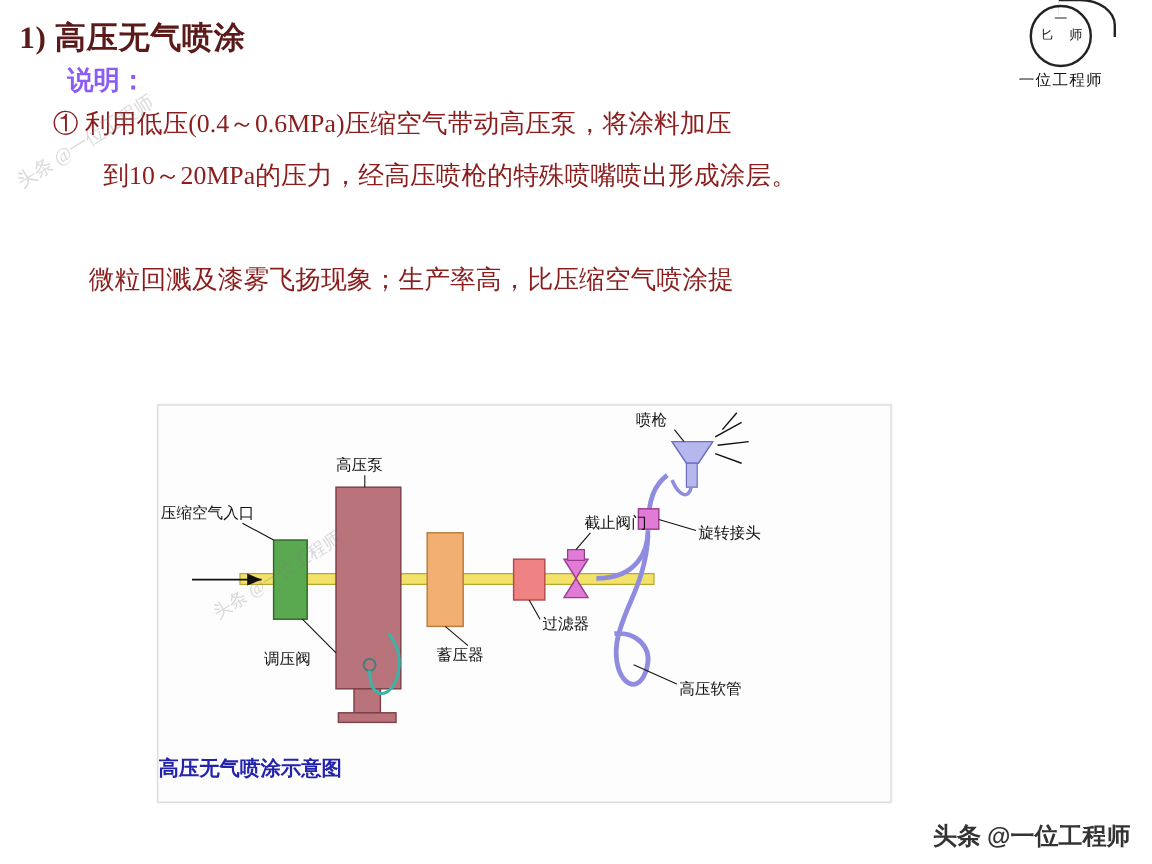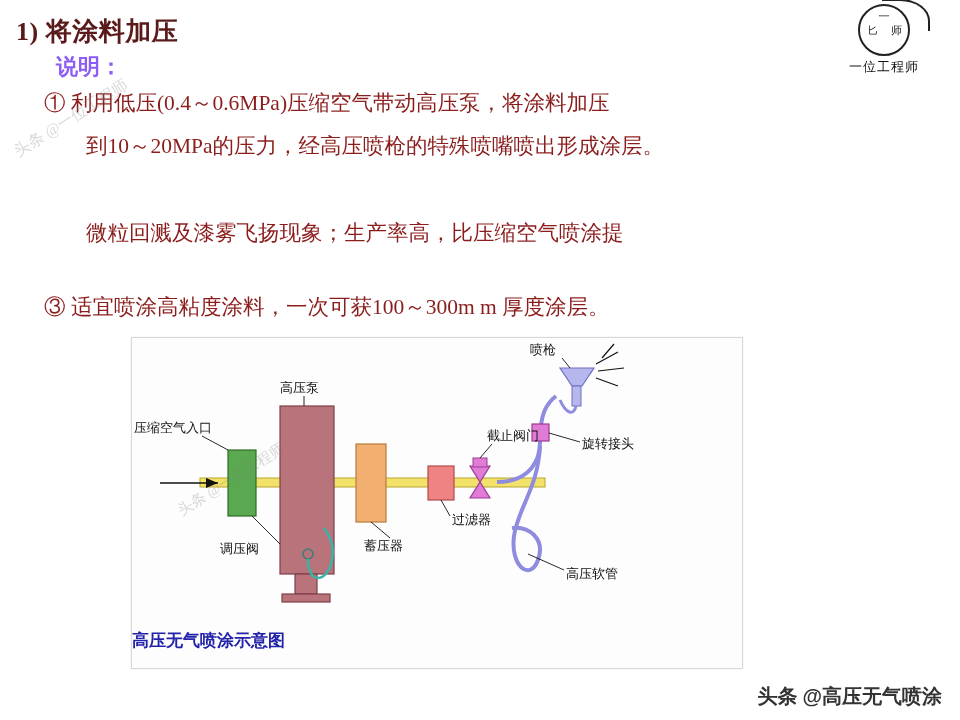--- a/index.html
+++ b/index.html
@@ -93,21 +93,21 @@
   .para {
     position: absolute;
     color: #8b1d1d;
     font-size: 21.5px;
     line-height: 30px;
     white-space: nowrap;
   }
   .p1 { top: 88px; left: 44px; }
   .p1b { top: 131px; left: 86px; }
   .p2 { top: 175px; left: 44px; }
-  .p2b { top: 218px; left: 86px; }
+  .p2b { top: 218px; left: 74px; }
   .p2c { top: 258px; left: 86px; }
   .p3 { top: 292px; left: 44px; }
 
   
   .figure {
     position: absolute;
     left: 131px;
     top: 337px;
     width: 610px;
     height: 330px;
@@ -166,28 +166,27 @@
       <span class="ch c-top">一</span>
       <span class="ch c-left">匕</span>
       <span class="ch c-right">师</span>
       <span class="logo-arc"></span>
     </div>
     <div class="logo-text">一位工程师</div>
   </div>
 
   <div class="title-line">
     <span class="num">1)</span>
-    <span>将涂料加压</span>
+    <span>高压无气喷涂</span>
   </div>
   <div class="subtitle">说明：</div>
 
   <div class="para p1">① 利用低压(0.4～0.6MPa)压缩空气带动高压泵，将涂料加压</div>
   <div class="para p1b">到10～20MPa的压力，经高压喷枪的特殊喷嘴喷出形成涂层。</div>
   <div class="para p2b">微粒回溅及漆雾飞扬现象；生产率高，比压缩空气喷涂提</div>
-  <div class="para p3">③ 适宜喷涂高粘度涂料，一次可获100～300m m 厚度涂层。</div>
 
   <div class="figure">
     <svg width="610" height="330" viewBox="0 0 610 330">
 
       <rect x="68" y="140" width="345" height="9" fill="#f2e26a" stroke="#b9a62f" stroke-width="1"></rect>
 
       <line x1="28" y1="145" x2="86" y2="145" stroke="#111" stroke-width="1.5"></line>
       <polygon points="86,145 74,140 74,150" fill="#111"></polygon>
 
       <rect x="96" y="112" width="28" height="66" fill="#5aa84f" stroke="#2f6a28" stroke-width="1.2"></rect>
@@ -247,16 +246,16 @@
       <text class="lbl" x="434" y="240">高压软管</text>
     </svg>
     <div class="fig-caption">高压无气喷涂示意图</div>
   </div>
 
   <div class="wm wm1">头条 @一位工程师</div>
   <div class="wm wm2">头条 @一位工程师</div>
 
   <div class="footer">
     <span>头条</span>
-    <span class="at">@高压无气喷涂</span>
+    <span class="at">@一位工程师</span>
   </div>
 
 </div>
 
 </body></html>

